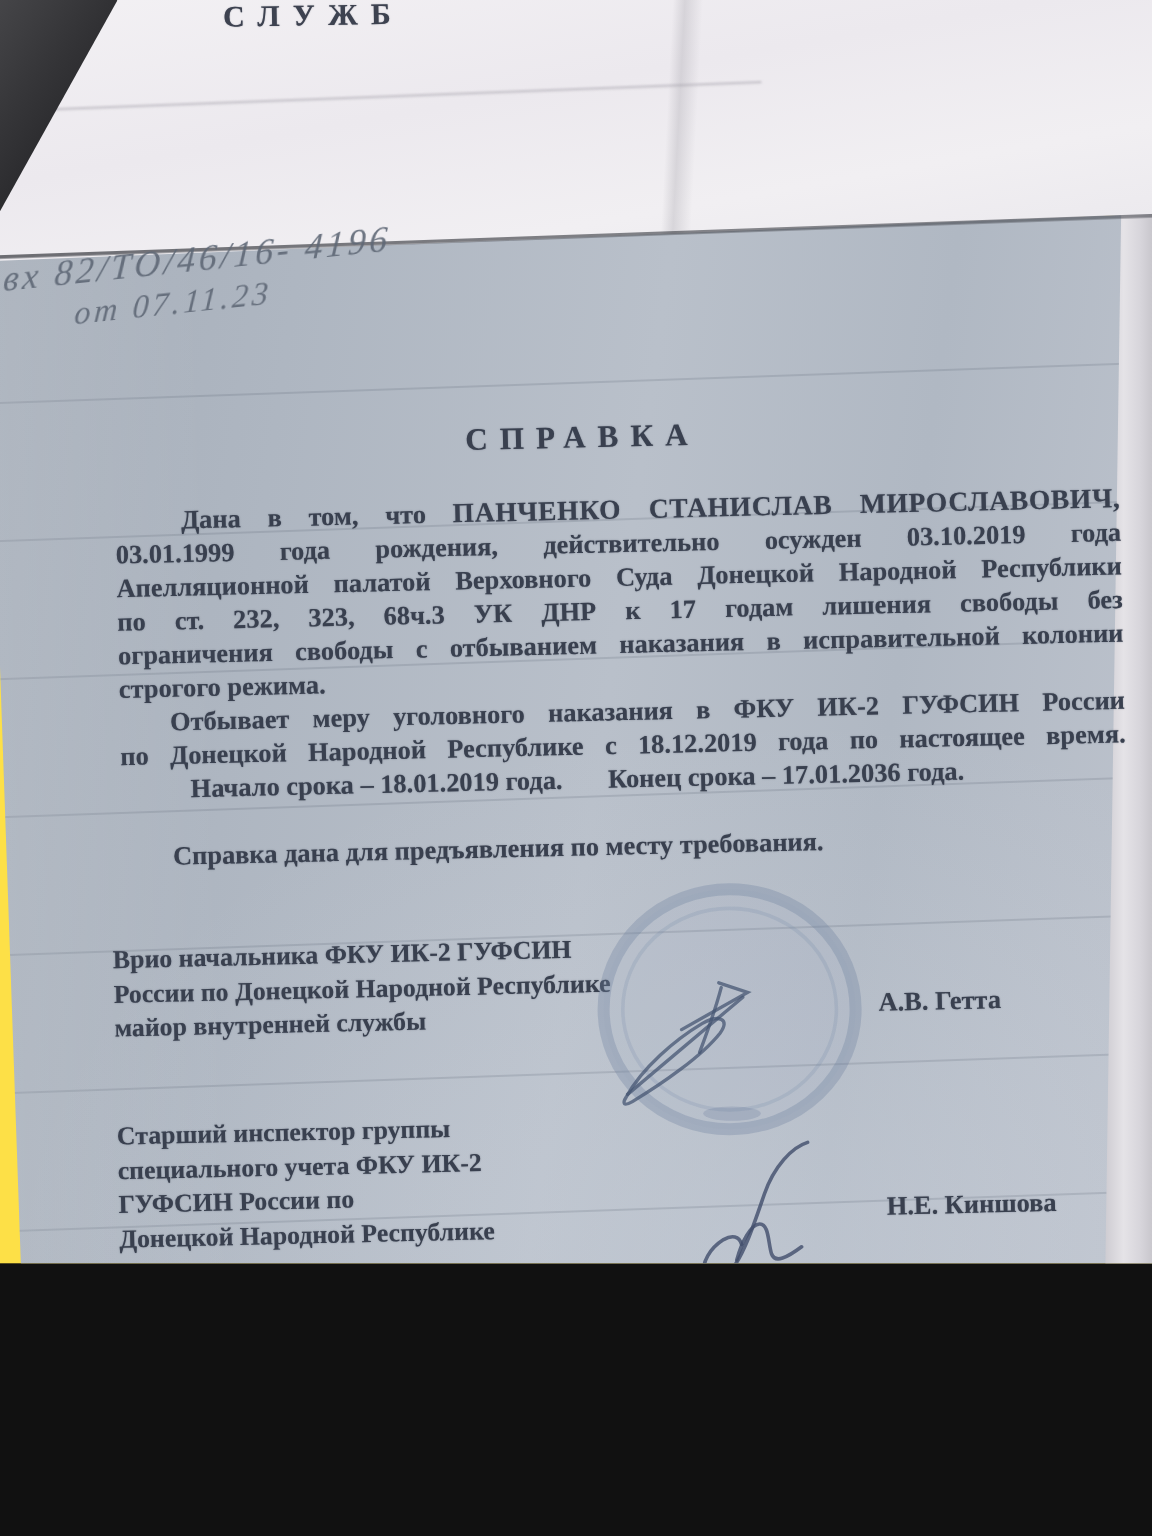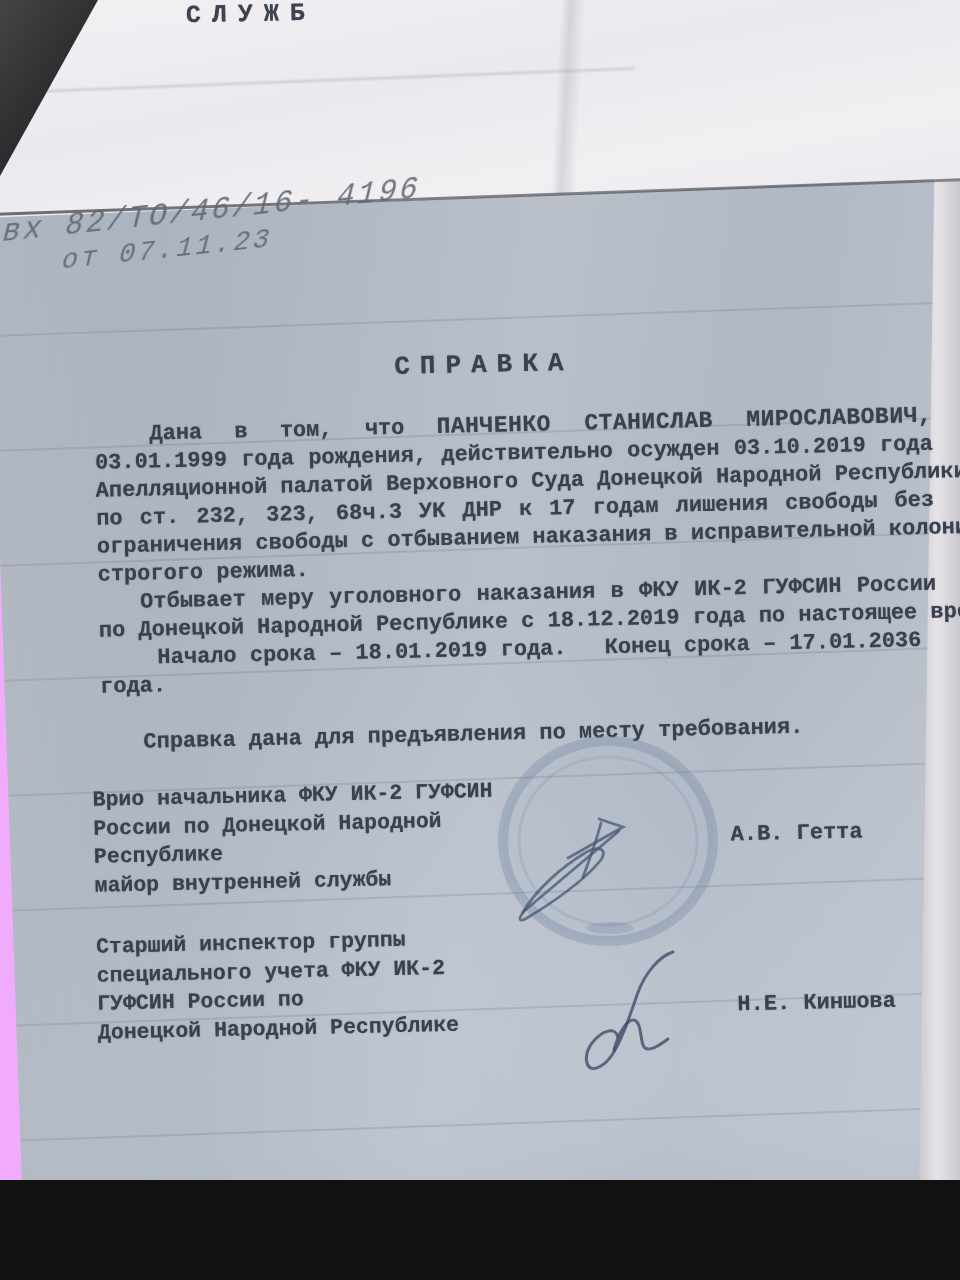--- a/index.html
+++ b/index.html
@@ -1,17 +1,17 @@
 <!DOCTYPE html>
 <html><head>
 <meta charset="utf-8">
 <style>
   html,body{margin:0;padding:0;background:#111;}
-  .photo{position:relative;width:960px;height:1180px;overflow:hidden;
-         background:#f0abfc;font-family:Liberation Mono, monospace;}
+  .photo{position:relative;width:960px;height:1053px;overflow:hidden;
+         background:#fde047;font-family:Liberation Serif, serif;}
 
   
   .doc{position:absolute;left:-12px;top:212px;width:1005px;height:1080px;
        transform:rotate(-2deg);transform-origin:left top;
        background:
          radial-gradient(90% 60% at 62% 80%, rgba(212,218,228,0.35), rgba(212,218,228,0) 70%),
          linear-gradient(100deg,#a6aeb9 0%,#aeb6c1 22%,#b9c0ca 48%,#b0b8c3 68%,#bcc2cc 88%,#b4bbc6 100%);}
   .doc::before{content:"";position:absolute;inset:0;
        background:repeating-linear-gradient(to bottom,
          rgba(72,82,98,0) 0px, rgba(72,82,98,0) 113px,

